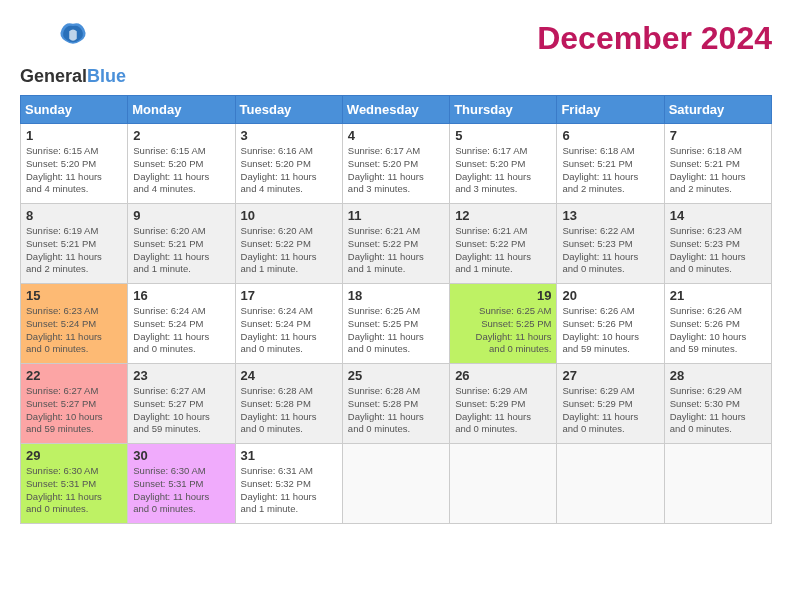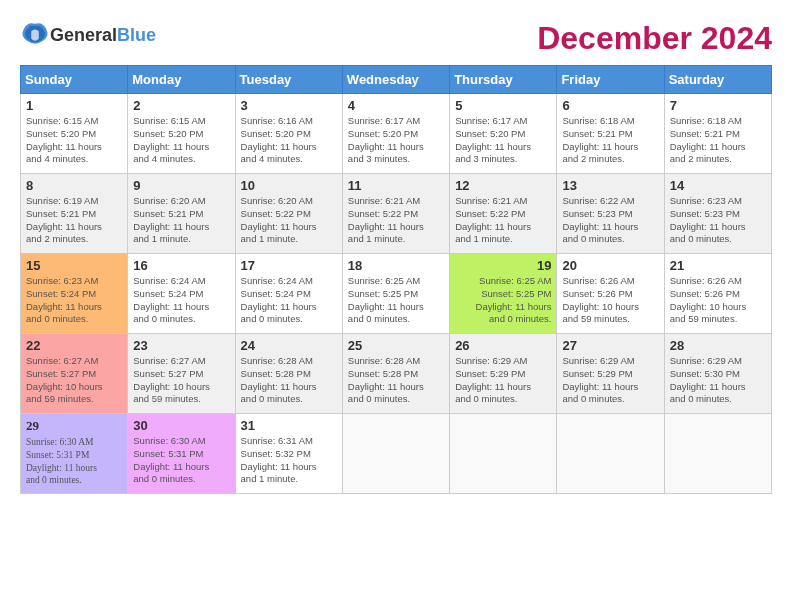--- a/index.html
+++ b/index.html
@@ -12,21 +12,22 @@
     }
     .header-section {
       display: flex;
       justify-content: space-between;
       align-items: flex-start;
       margin-bottom: 8px;
     }
     .logo {
       display: flex;
       align-items: center;
-      gap: 0;
+      gap: 16px;
+      flex-direction: column;
     }
     .logo-icon {
       width: 30px;
       height: 30px;
     }
     .title-section {
       text-align: right;
     }
     .month-title {
       font-size: 32px;
@@ -309,21 +310,21 @@
         </td>
         <td style="background: rgb(240, 240, 240); height: 80px;">
           <span class="day-number">28</span>
           <div class="day-info" style="white-space: pre-line;">Sunrise: 6:29 AM
 Sunset: 5:30 PM
 Daylight: 11 hours
 and 0 minutes.</div>
         </td>
       </tr>
       <tr>
-        <td style="background: #c4b5fd; height: 80px; font-family: Liberation Serif, serif;">
+        <td style="background: #bef264; height: 80px;">
           <span class="day-number">29</span>
           <div class="day-info" style="white-space: pre-line;">Sunrise: 6:30 AM
 Sunset: 5:31 PM
 Daylight: 11 hours
 and 0 minutes.</div>
         </td>
         <td style="background: #f0abfc; height: 80px;">
           <span class="day-number">30</span>
           <div class="day-info" style="white-space: pre-line;">Sunrise: 6:30 AM
 Sunset: 5:31 PM

